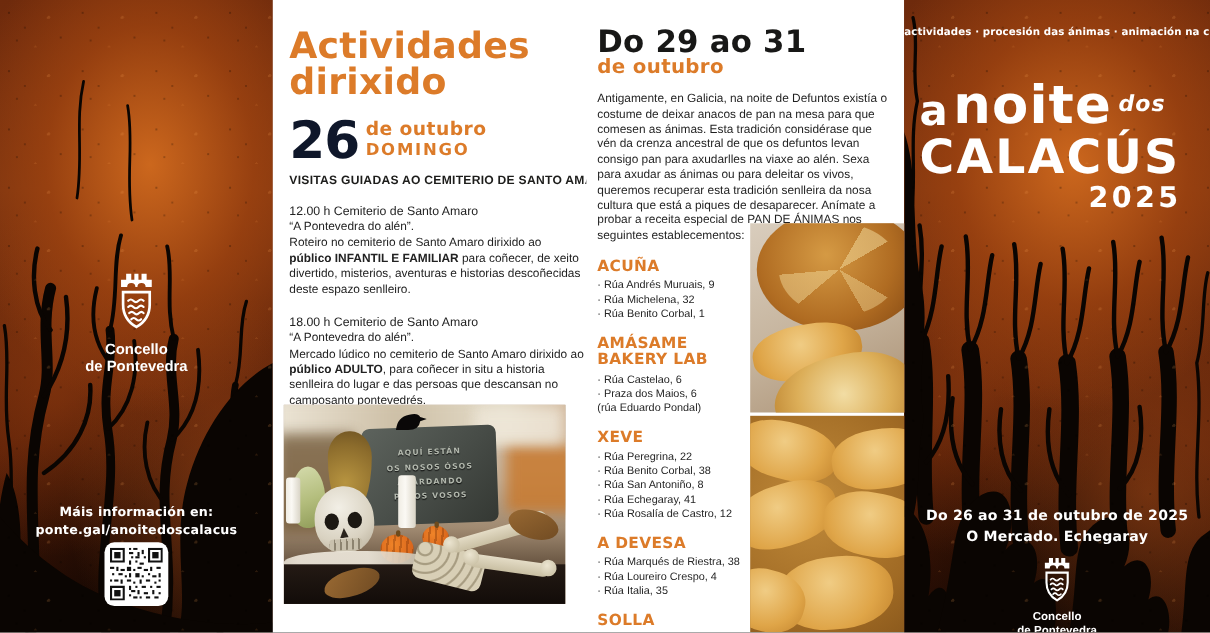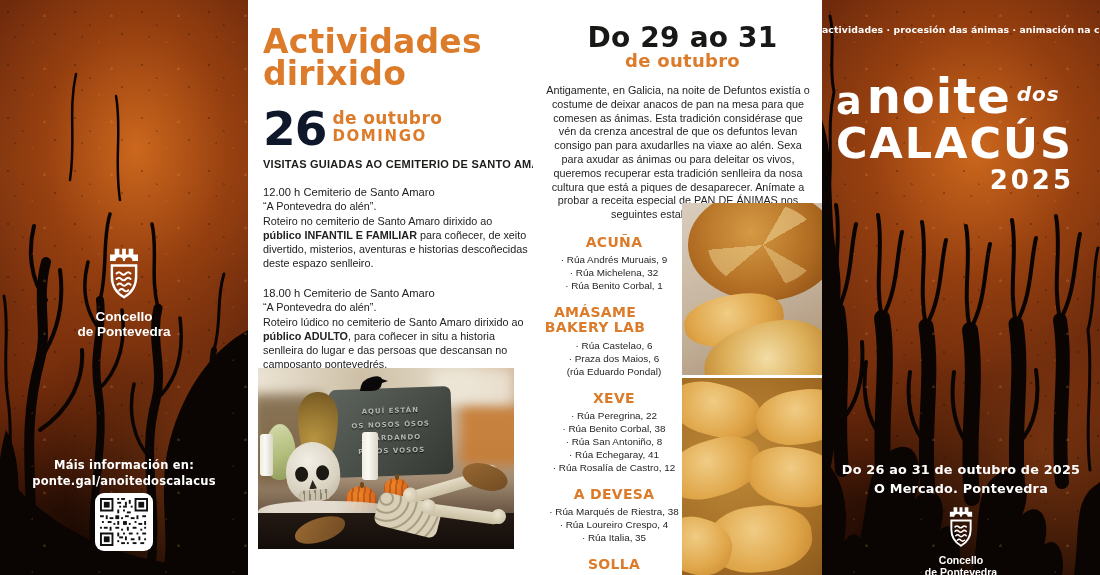--- a/index.html
+++ b/index.html
@@ -24,21 +24,21 @@
         radial-gradient(2px 2px at 48% 80%, rgba(255,160,80,.4) 50%, transparent 51%),
         radial-gradient(2px 2px at 23% 70%, rgba(0,0,0,.6) 50%, transparent 51%);
       background-size:67px 53px;}
   .panel-left{width:248px;flex:none;}
   .panel-right{width:278px;flex:none;}
   .branches{position:absolute;inset:0;width:100%;height:100%;}
   .rust-content{position:absolute;inset:0;z-index:3;}
 
   
   .panel-mid1{width:285px;flex:none;position:relative;background:#fff;padding:26px 0 0 15px;box-sizing:border-box;}
-  .panel-mid2{width:289px;flex:none;position:relative;background:#fff;padding:24px 0 0 10px;box-sizing:border-box;text-align:center;}
+  .panel-mid2{width:289px;flex:none;position:relative;background:#fff;padding:24px 0 0 10px;box-sizing:border-box;}
 
   .h-activities{color:#dc7b29;font-size:33px;line-height:.97;letter-spacing:.2px;margin:0;}
   .date-row{display:flex;align-items:flex-start;margin-top:20px;}
   .date-num{font-size:47px;line-height:.82;color:#0f172a;letter-spacing:-1px;}
   .date-col{margin-left:6px;color:#dc7b29;}
   .date-month{font-size:17px;line-height:1.05;letter-spacing:.4px;}
   .date-weekday{font-size:15px;line-height:1.1;letter-spacing:1.6px;}
   .subtitle{margin-top:9px;font-weight:bold;font-size:11px;letter-spacing:.25px;white-space:nowrap;color:#1d1d1b;}
   .event{margin-top:15px;width:268px;font-size:10.8px;line-height:1.32;color:#222;}
   .event .ev-head{font-weight:normal;font-size:11.2px;}
@@ -270,21 +270,21 @@
 
     <div class="event">
       <div class="ev-head">12.00 h Cemiterio de Santo Amaro</div>
       <div>“A Pontevedra do alén”.</div>
       <div><span>Roteiro no cemiterio de Santo Amaro dirixido ao </span><b>público INFANTIL E FAMILIAR</b><span> para coñecer, de xeito divertido, misterios, aventuras e historias descoñecidas deste espazo senlleiro.</span></div>
     </div>
 
     <div class="event">
       <div class="ev-head">18.00 h Cemiterio de Santo Amaro</div>
       <div>“A Pontevedra do alén”.</div>
-      <div><span>Roteiro lúdico no cemiterio de Santo Amaro dirixido ao </span><b>público ADULTO</b><span>, para coñecer in situ a historia senlleira do lugar e das persoas que descansan no camposanto pontevedrés.</span></div>
+      <div><span>Mercado lúdico no cemiterio de Santo Amaro dirixido ao </span><b>público ADULTO</b><span>, para coñecer in situ a historia senlleira do lugar e das persoas que descansan no camposanto pontevedrés.</span></div>
     </div>
 
     <div class="still-photo">
       <div class="sp-bg"></div>
       <div class="blur" style="left:-8px;top:-6px;width:280px;height:40px;background:linear-gradient(90deg,#ece5d6,#cdbfa6 40%,#e5ddca 75%,#caa98a);"></div>
       <div class="blur" style="left:-6px;top:26px;width:70px;height:90px;background:#6b5230;opacity:.7;"></div>
       <div class="blur" style="right:-12px;top:36px;width:66px;height:62px;background:#c8792e;opacity:.85;"></div>
       <div class="blur" style="right:2px;top:2px;width:80px;height:34px;background:#efe8da;opacity:.8;"></div>
 
       <div class="stone">
@@ -406,21 +406,21 @@
           <span class="rp-a">a</span>
           <span class="rp-noite">noite</span>
           <span class="rp-dos">dos</span>
         </div>
         <div class="rp-calacus">calacús</div>
         <div class="rp-year">2025</div>
       </div>
 
       <div class="rp-dates disp">
         <div>Do 26 ao 31 de outubro de 2025</div>
-        <div>O Mercado. Pontevedra</div>
+        <div>O Mercado. Echegaray</div>
       </div>
 
       <div class="rp-logo">
         <svg width="30" height="43" viewBox="0 0 40 58">
           <path fill="#fff" fill-rule="evenodd" d="M5,16 V9 h5 V3 h5 v6 h3 V3 h4 v6 h3 V3 h5 v6 h5 v7 z M11,16 a4,4 0 0 1 8,0 z M21,16 a4,4 0 0 1 8,0 z"></path>
           <path fill="none" stroke="#fff" stroke-width="2.6" d="M7,21 h26 v12 c0,12 -6,18 -13,22 c-7,-4 -13,-10 -13,-22 z"></path>
           <g fill="none" stroke="#fff" stroke-width="2.1" stroke-linecap="round">
             <path d="M12,29.5 q2.5,-2.6 5,0 t5,0 t5,0"></path>
             <path d="M12,35.5 q2.5,-2.6 5,0 t5,0 t5,0"></path>
             <path d="M13,41.5 q2.4,-2.5 4.8,0 t4.8,0 t4.4,0"></path>

